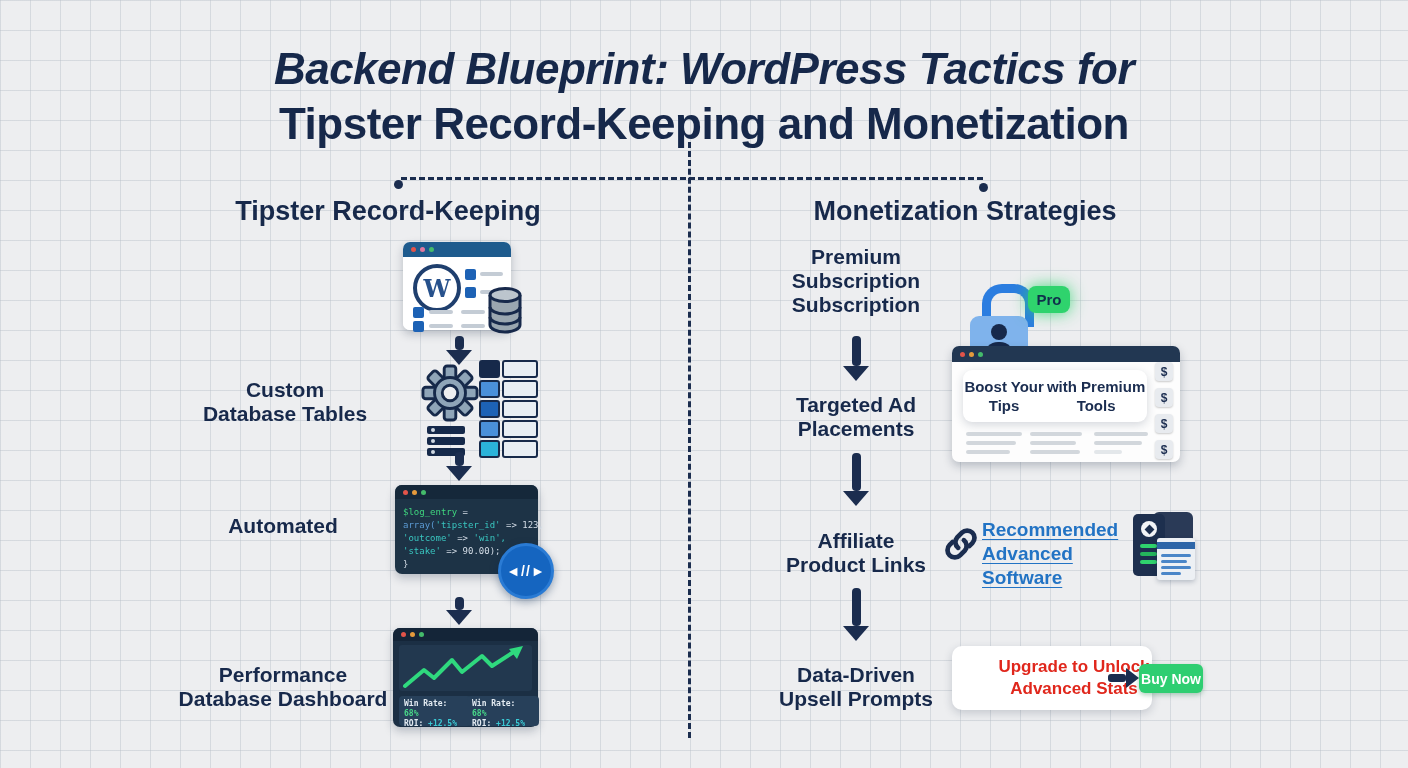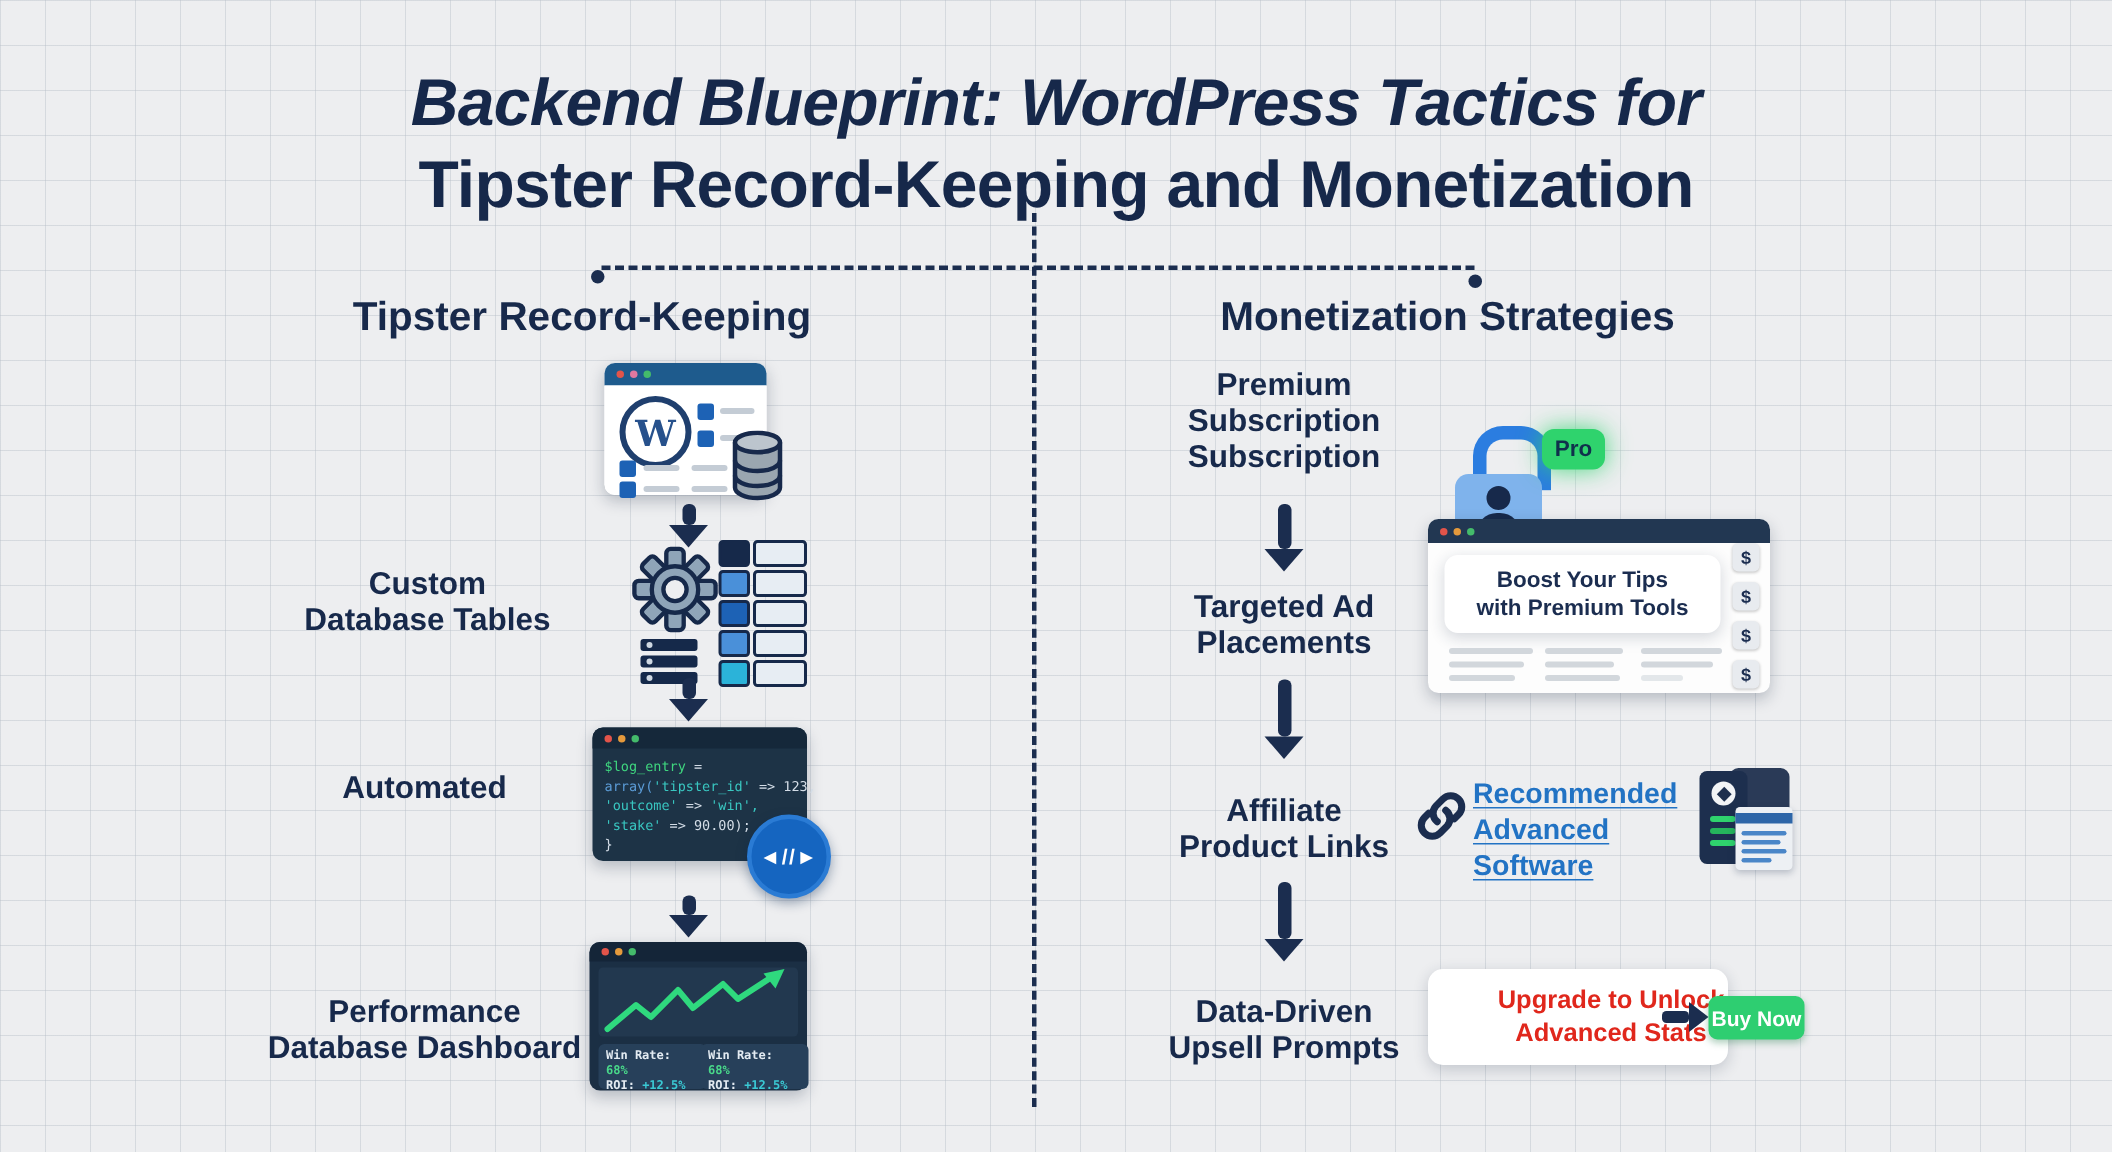--- a/index.html
+++ b/index.html
@@ -59,21 +59,21 @@
   .lock-body{width:58px;height:48px;background:#7fb3ec;border-radius:9px;position:relative;}
   .lock-head{position:absolute;left:21px;top:8px;width:16px;height:16px;border-radius:50%;background:#17294b;}
   .lock-sh{position:absolute;left:14px;top:26px;width:30px;height:15px;border-radius:14px 14px 0 0;background:#17294b;}
   .pro-badge{background:#2fd36d;border-radius:8px;color:#10304c;font-weight:800;font-size:15px;
     display:flex;align-items:center;justify-content:center;box-shadow:0 0 16px rgba(47,211,109,.85);}
   .cc{background:#4a97e8;border-radius:5px;position:relative;box-shadow:0 2px 5px rgba(20,40,70,.3);}
   .cc-stripe{position:absolute;left:0;top:6px;width:100%;height:8px;background:#14263f;}
   .cc-l{position:absolute;height:3px;background:#bcdcf8;border-radius:2px;}
   
   .ad-card{position:absolute;background:#fff;border-radius:9px;box-shadow:0 3px 10px rgba(30,45,70,.18);
-    display:flex;flex-direction:column;align-items:center;justify-content:center;
+    display:flex;flex-direction:row;align-items:center;justify-content:center;
     font-size:15px;line-height:19px;font-weight:800;color:#1b2d50;text-align:center;}
   .dollar-btn{position:absolute;width:18px;height:19px;background:#e8ebef;border-radius:4px;box-shadow:0 1px 2px rgba(0,0,0,.2);
     display:flex;align-items:center;justify-content:center;font-size:12px;font-weight:bold;color:#1b2d50;}
   .ph-line{position:absolute;height:4px;background:#d2d7dc;border-radius:2px;}
   
   .aff-link{font-size:19px;line-height:24px;font-weight:800;color:#2273c4;text-decoration:underline;text-underline-offset:3px;}
   
   .upsell-card{background:#fff;border-radius:10px;box-shadow:0 3px 10px rgba(30,45,70,.2);
     display:flex;flex-direction:column;align-items:center;justify-content:center;
     color:#e0271c;font-size:17px;line-height:22px;font-weight:800;text-align:center;padding-left:44px;}

